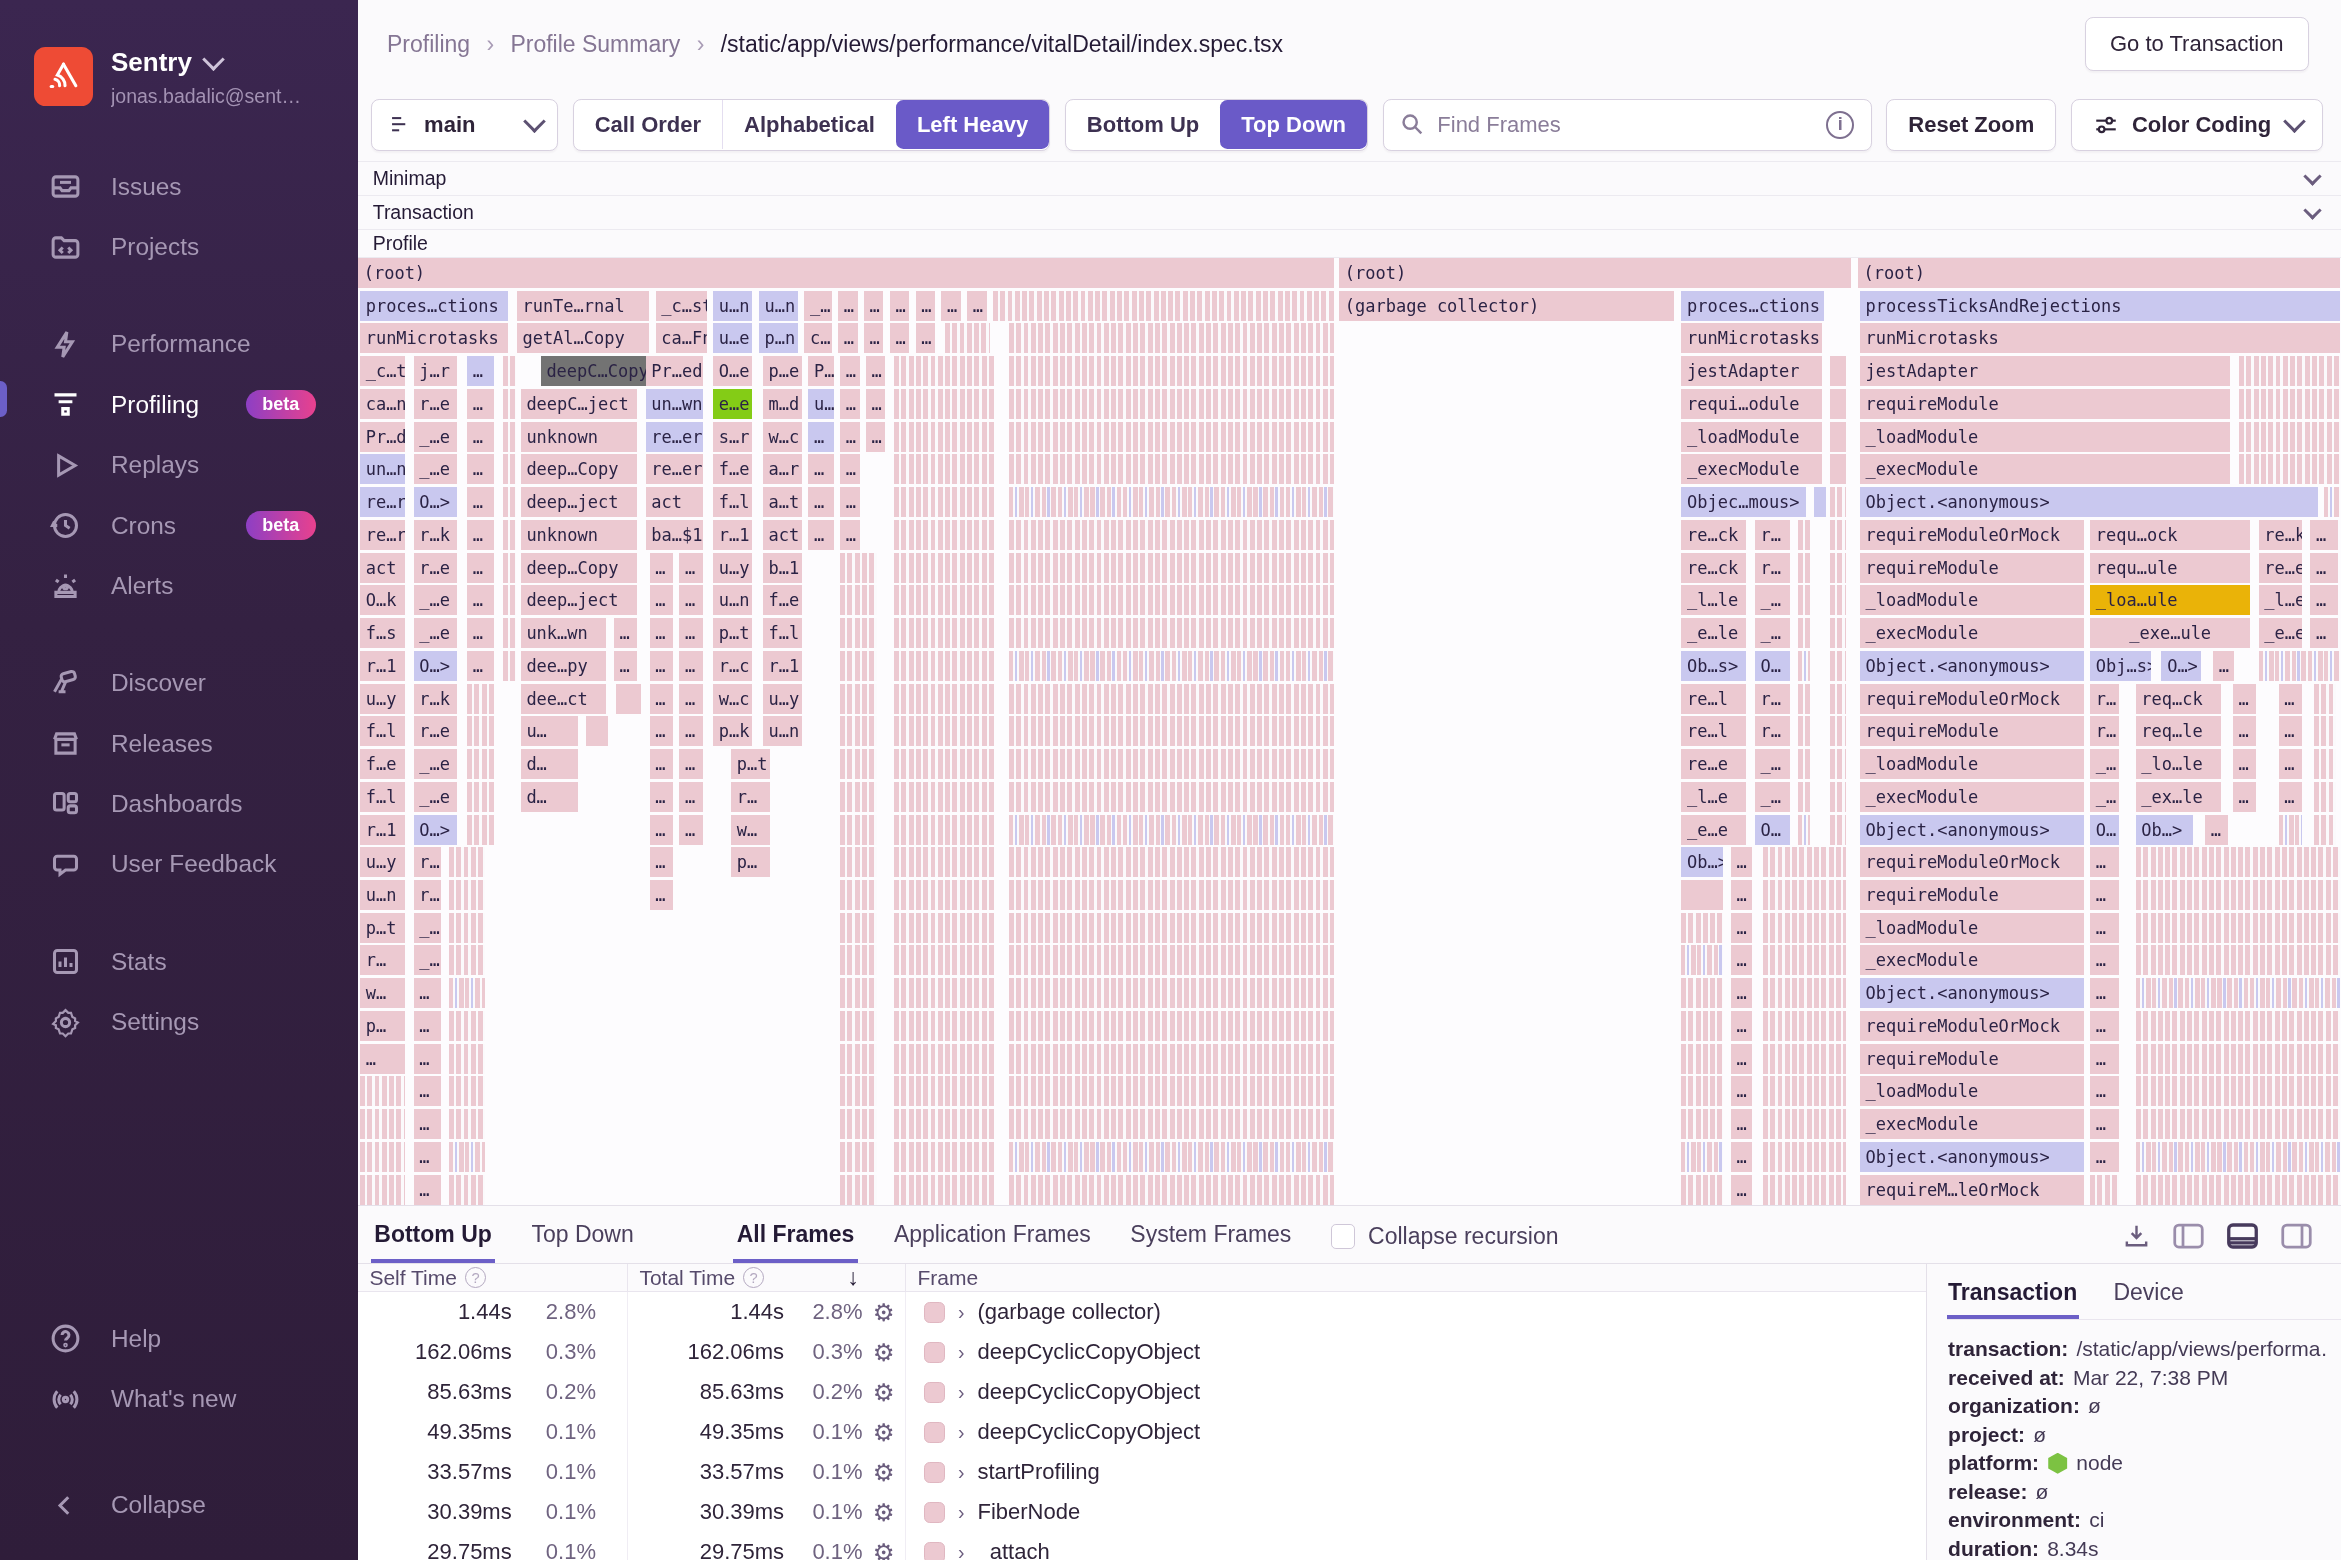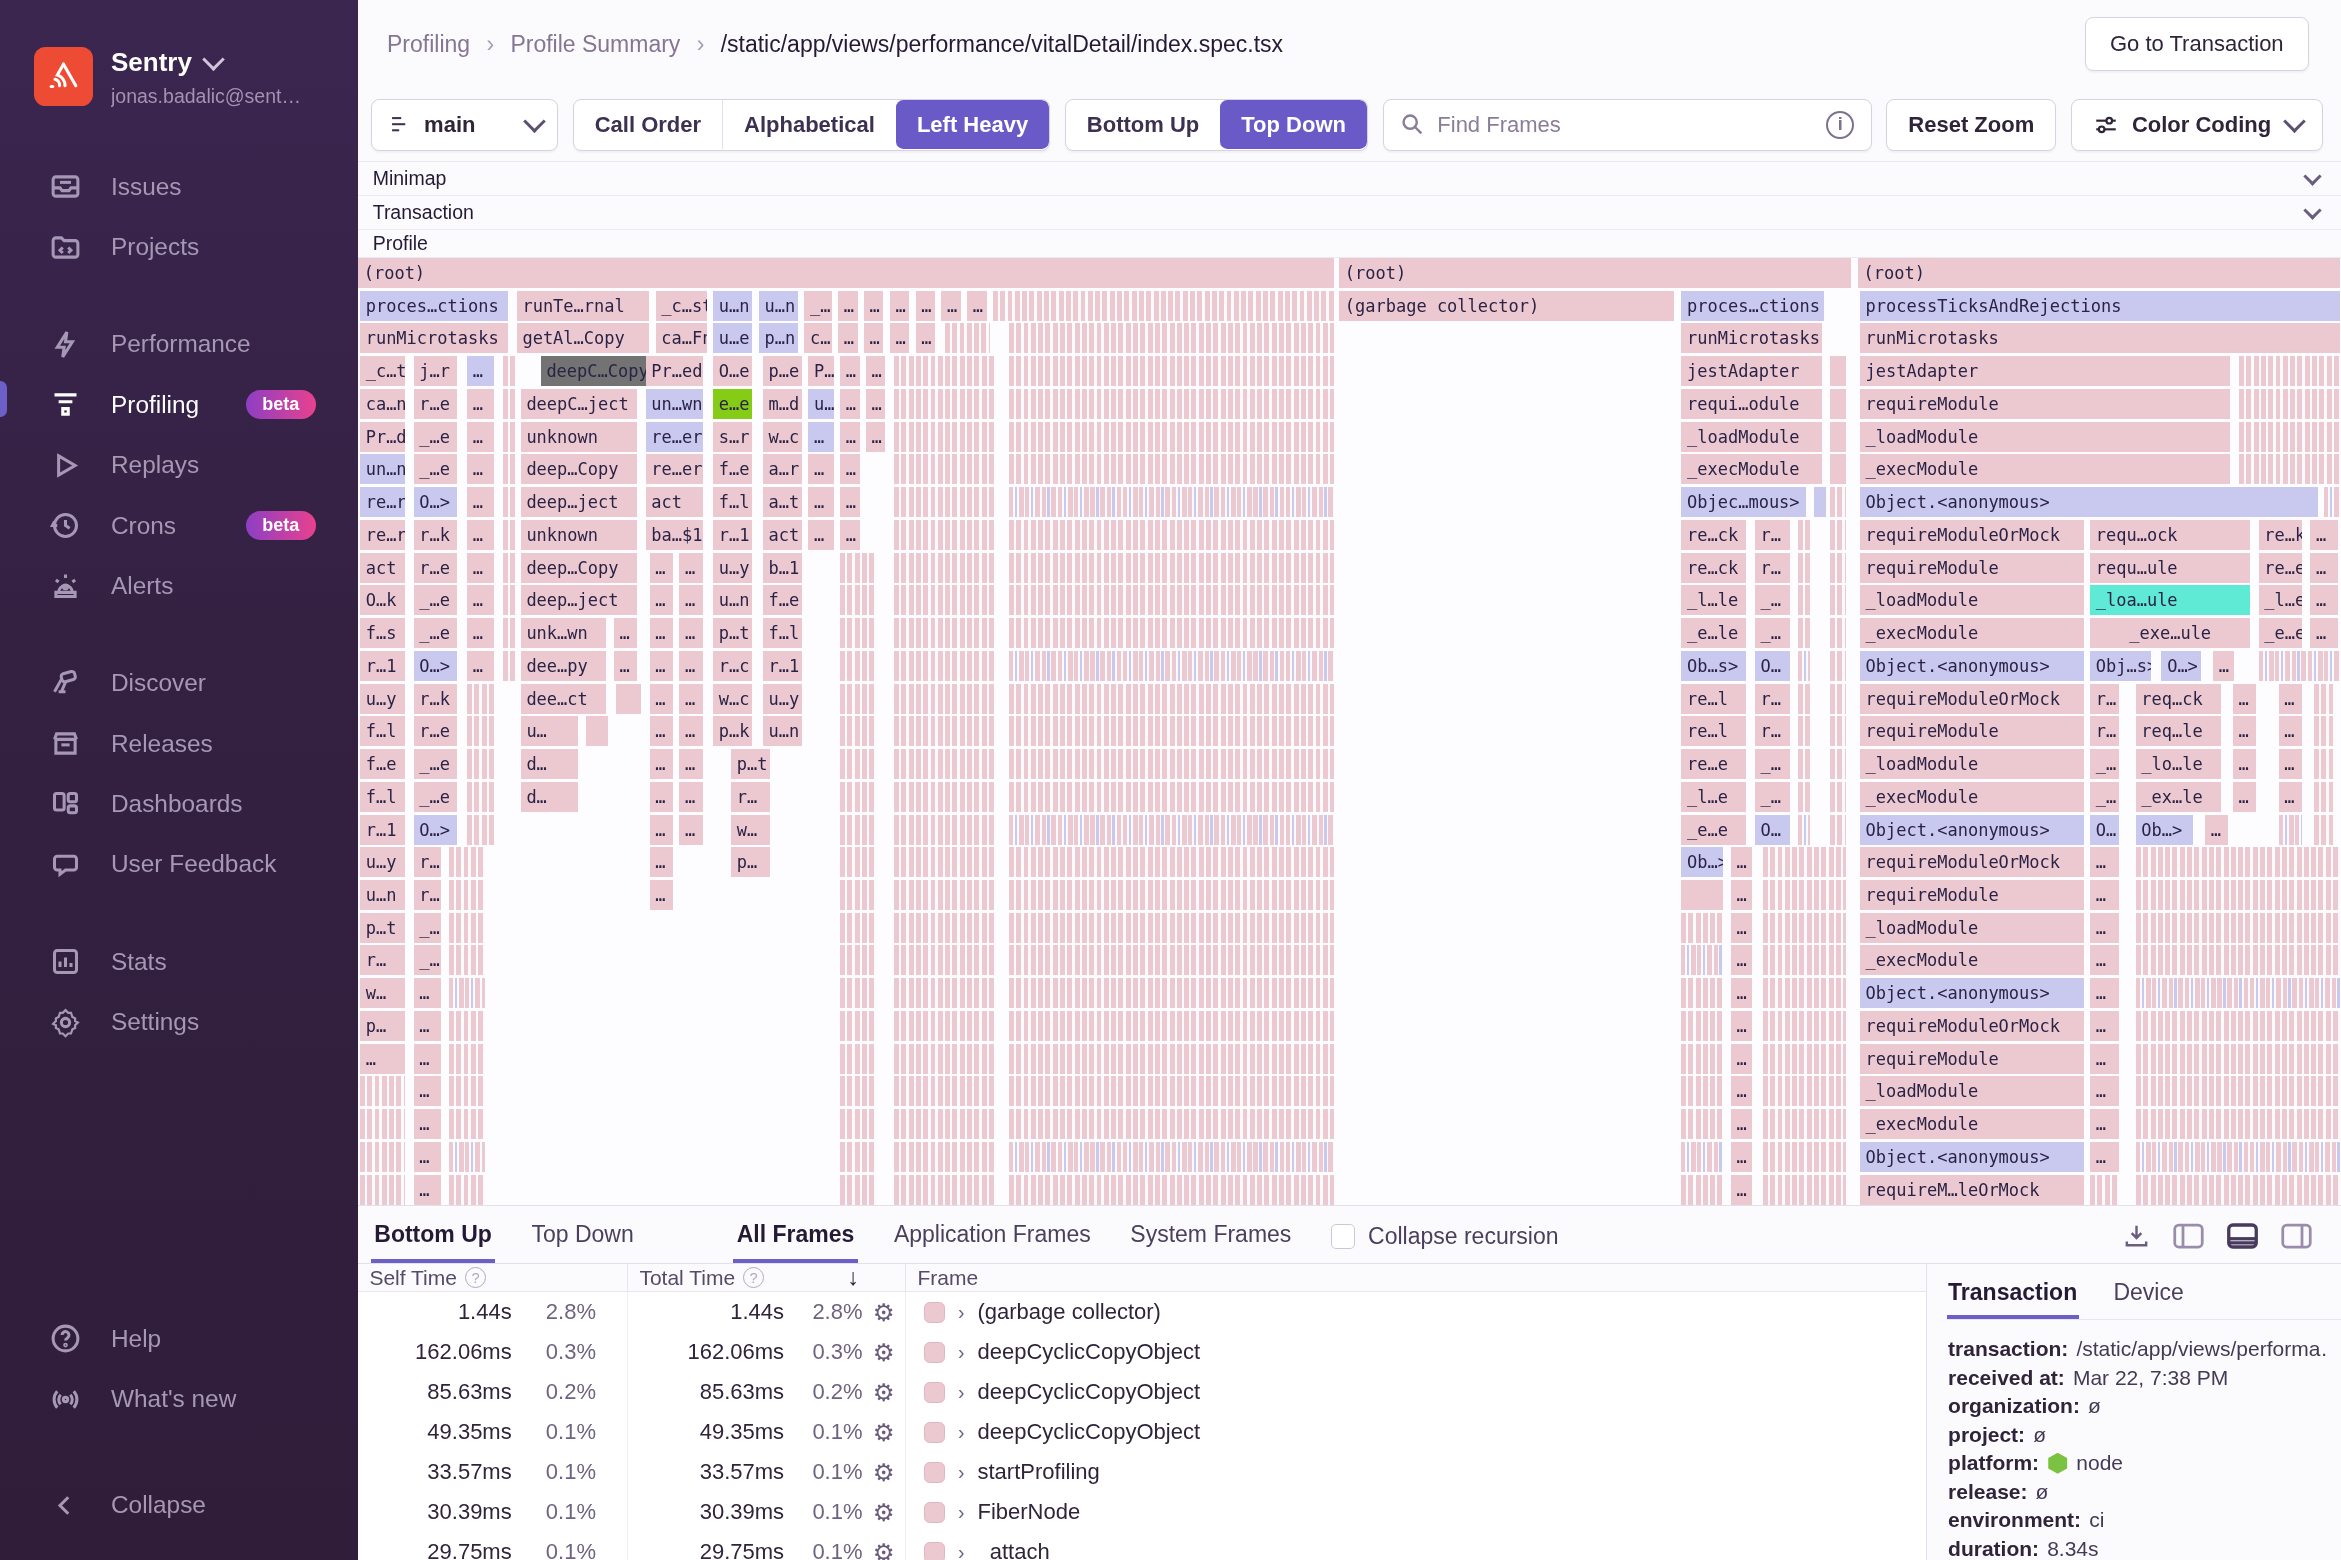--- a/index.html
+++ b/index.html
@@ -532,21 +532,21 @@
           <div class="fcell" style="left: 17.9%; width: calc(2.1% - 2.4px); background: rgb(236, 201, 209);">u…n</div>
           <div class="fcell" style="left: 20.4%; width: calc(2.1% - 2.4px); background: rgb(236, 201, 209);">f…e</div>
           <div class="fcell" style="left: 24.3%; width: calc(2% - 2.4px); background: repeating-linear-gradient(90deg, rgb(236, 201, 209) 0px, rgb(236, 201, 209) 4.9px, rgb(251, 250, 252) 4.9px, rgb(251, 250, 252) 7.3px);"></div>
           <div class="fcell" style="left: 27%; width: calc(5.2% - 2.4px); background: repeating-linear-gradient(90deg, rgb(236, 201, 209) 0px, rgb(236, 201, 209) 4.9px, rgb(251, 250, 252) 4.9px, rgb(251, 250, 252) 7.3px);"></div>
           <div class="fcell" style="left: 32.8%; width: calc(16.5% - 2.4px); background: repeating-linear-gradient(90deg, rgb(236, 201, 209) 0px, rgb(236, 201, 209) 4.9px, rgb(251, 250, 252) 4.9px, rgb(251, 250, 252) 7.3px);"></div>
           <div class="fcell" style="left: 66.7%; width: calc(3.4% - 2.4px); background: rgb(236, 201, 209);">_l…le</div>
           <div class="fcell" style="left: 70.4%; width: calc(1.9% - 2.4px); background: rgb(236, 201, 209);">_…</div>
           <div class="fcell" style="left: 72.6%; width: calc(0.6% - 2.4px); background: repeating-linear-gradient(90deg, rgb(236, 201, 209) 0px, rgb(236, 201, 209) 4.9px, rgb(251, 250, 252) 4.9px, rgb(251, 250, 252) 7.3px);"></div>
           <div class="fcell" style="left: 74.2%; width: calc(0.9% - 2.4px); background: repeating-linear-gradient(90deg, rgb(236, 201, 209) 0px, rgb(236, 201, 209) 4.9px, rgb(251, 250, 252) 4.9px, rgb(251, 250, 252) 7.3px);"></div>
           <div class="fcell" style="left: 75.7%; width: calc(11.4% - 2.4px); background: rgb(236, 201, 209);">_loadModule</div>
-          <div class="fcell" style="left: 87.3%; width: calc(8.2% - 2.4px); background: #5eead4;">_loa…ule</div>
+          <div class="fcell" style="left: 87.3%; width: calc(8.2% - 2.4px); background: #eab308;">_loa…ule</div>
           <div class="fcell" style="left: 95.8%; width: calc(2.3% - 2.4px); background: rgb(236, 201, 209);">_l…e</div>
           <div class="fcell" style="left: 98.4%; width: calc(1.5% - 2.4px); background: rgb(236, 201, 209);">…</div>
         </div>
         <div class="frow" style="top: 360px;">
           <div class="fcell" style="left: 0.1%; width: calc(2.4% - 2.4px); background: rgb(236, 201, 209);">f…s</div>
           <div class="fcell" style="left: 2.8%; width: calc(2.3% - 2.4px); background: rgb(236, 201, 209);">_…e</div>
           <div class="fcell" style="left: 5.5%; width: calc(1.5% - 2.4px); background: rgb(236, 201, 209);">…</div>
           <div class="fcell" style="left: 7.3%; width: calc(0.8% - 2.4px); background: repeating-linear-gradient(90deg, rgb(236, 201, 209) 0px, rgb(236, 201, 209) 4.9px, rgb(251, 250, 252) 4.9px, rgb(251, 250, 252) 7.3px);"></div>
           <div class="fcell" style="left: 8.2%; width: calc(4.4% - 2.4px); background: rgb(236, 201, 209);">unk…wn</div>
           <div class="fcell" style="left: 12.9%; width: calc(1.3% - 2.4px); background: rgb(236, 201, 209);">…</div>

